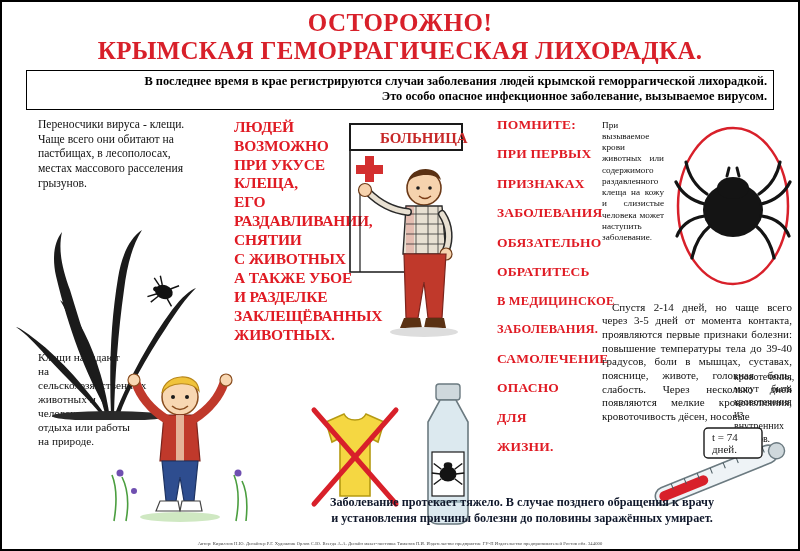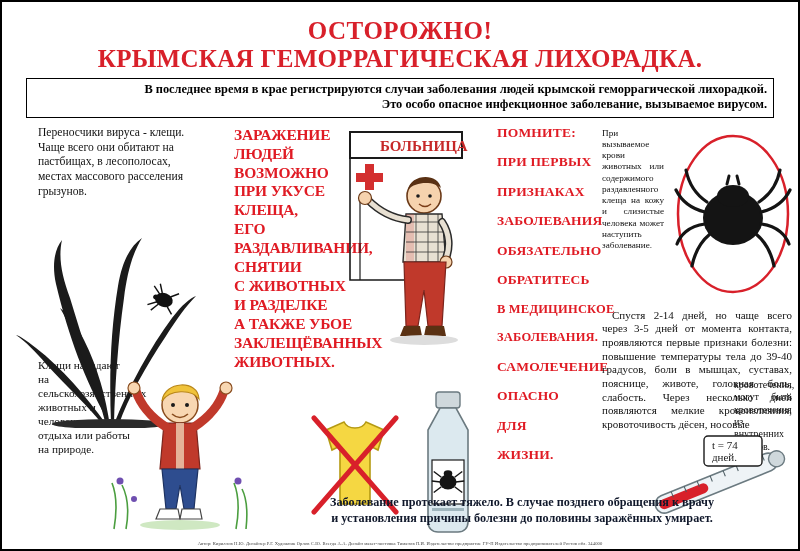--- a/index.html
+++ b/index.html
@@ -19,21 +19,21 @@
     width: 800px;
     height: 551px;
     box-sizing: border-box;
     border: 2px solid #000;
     background: #fff;
   }
 
   
   .title-block {
     text-align: center;
-    padding: 16px 10px 0 10px;
+    padding: 8px 10px 0 10px;
   }
   .title-line1 {
     color: #d8202a;
     font-weight: bold;
     font-size: 25px;
     letter-spacing: 0.5px;
     line-height: 1.05;
   }
   .title-line2 {
     color: #d8202a;
@@ -277,30 +277,29 @@
             <path d="M-4 -6 L-9 -14"></path>
           <path d="M-6 4 L-14 10"></path>
             <path d="M-4 6 L-9 14"></path>
           <path d="M5 -5 L12 -11"></path>
             <path d="M5 5 L12 11"></path>
         </g>
       </g>
     </svg>
 
     <div class="col-red">
-      <div class="red-head">ЗАРАЖЕНИЕ</div>
       <div class="red-head">ЛЮДЕЙ</div>
       <div class="red-head">ВОЗМОЖНО</div>
       <div class="red-head">ПРИ УКУСЕ</div>
       <div class="red-head">КЛЕЩА,</div>
       <div class="red-head">ЕГО РАЗДАВЛИВАНИИ,</div>
       <div class="red-head">СНЯТИИ</div>
       <div class="red-head">С ЖИВОТНЫХ</div>
+      <div class="red-head">А ТАКЖЕ УБОЕ</div>
       <div class="red-head">И РАЗДЕЛКЕ</div>
-      <div class="red-head">А ТАКЖЕ УБОЕ</div>
       <div class="red-head">ЗАКЛЕЩЁВАННЫХ</div>
       <div class="red-head">ЖИВОТНЫХ.</div>
     </div>
 
     <svg class="art-hospital" viewBox="0 0 160 255">
 
       <rect x="30" y="2" width="112" height="26" fill="#fff" stroke="#1a1a1a" stroke-width="2"></rect>
       <text x="60" y="21" font-family="Liberation Serif, serif" font-size="15" font-weight="bold" fill="#c62828">БОЛЬНИЦА</text>
 
       <g transform="translate(36,34)">

